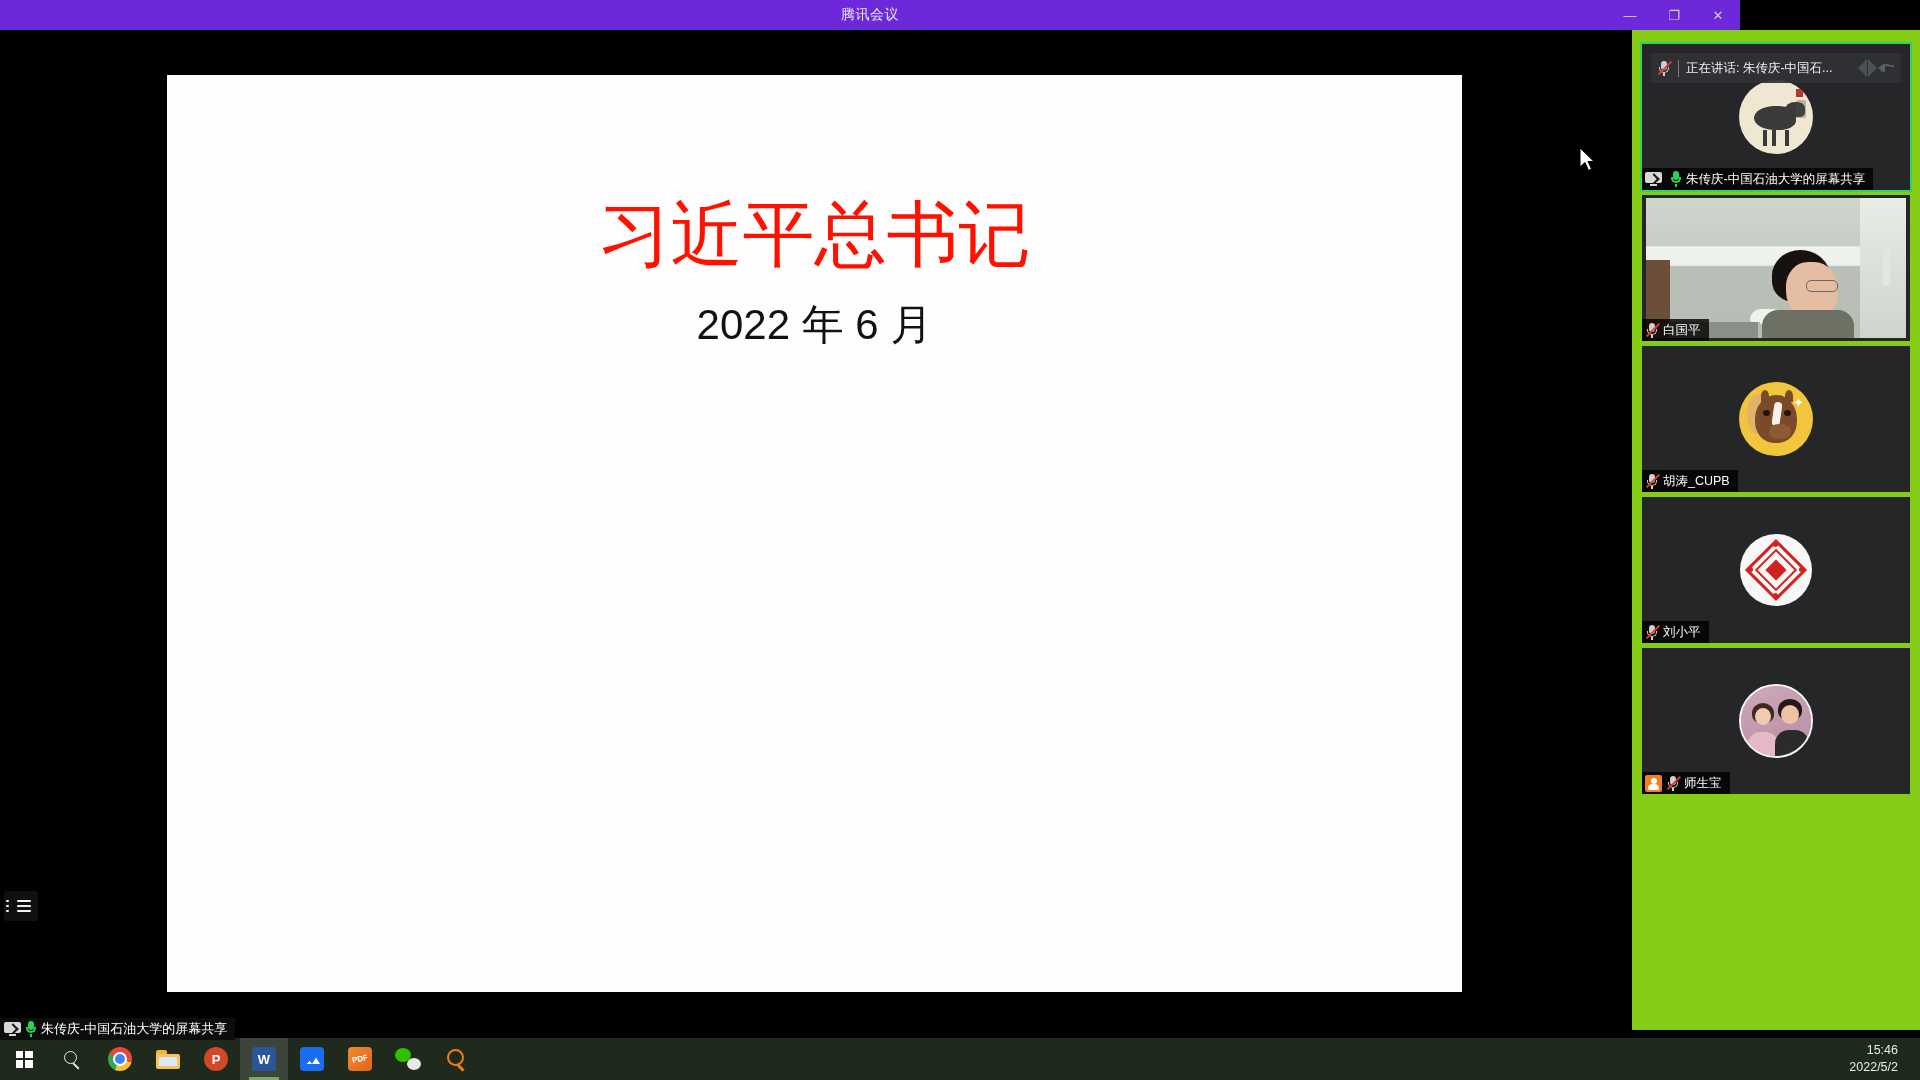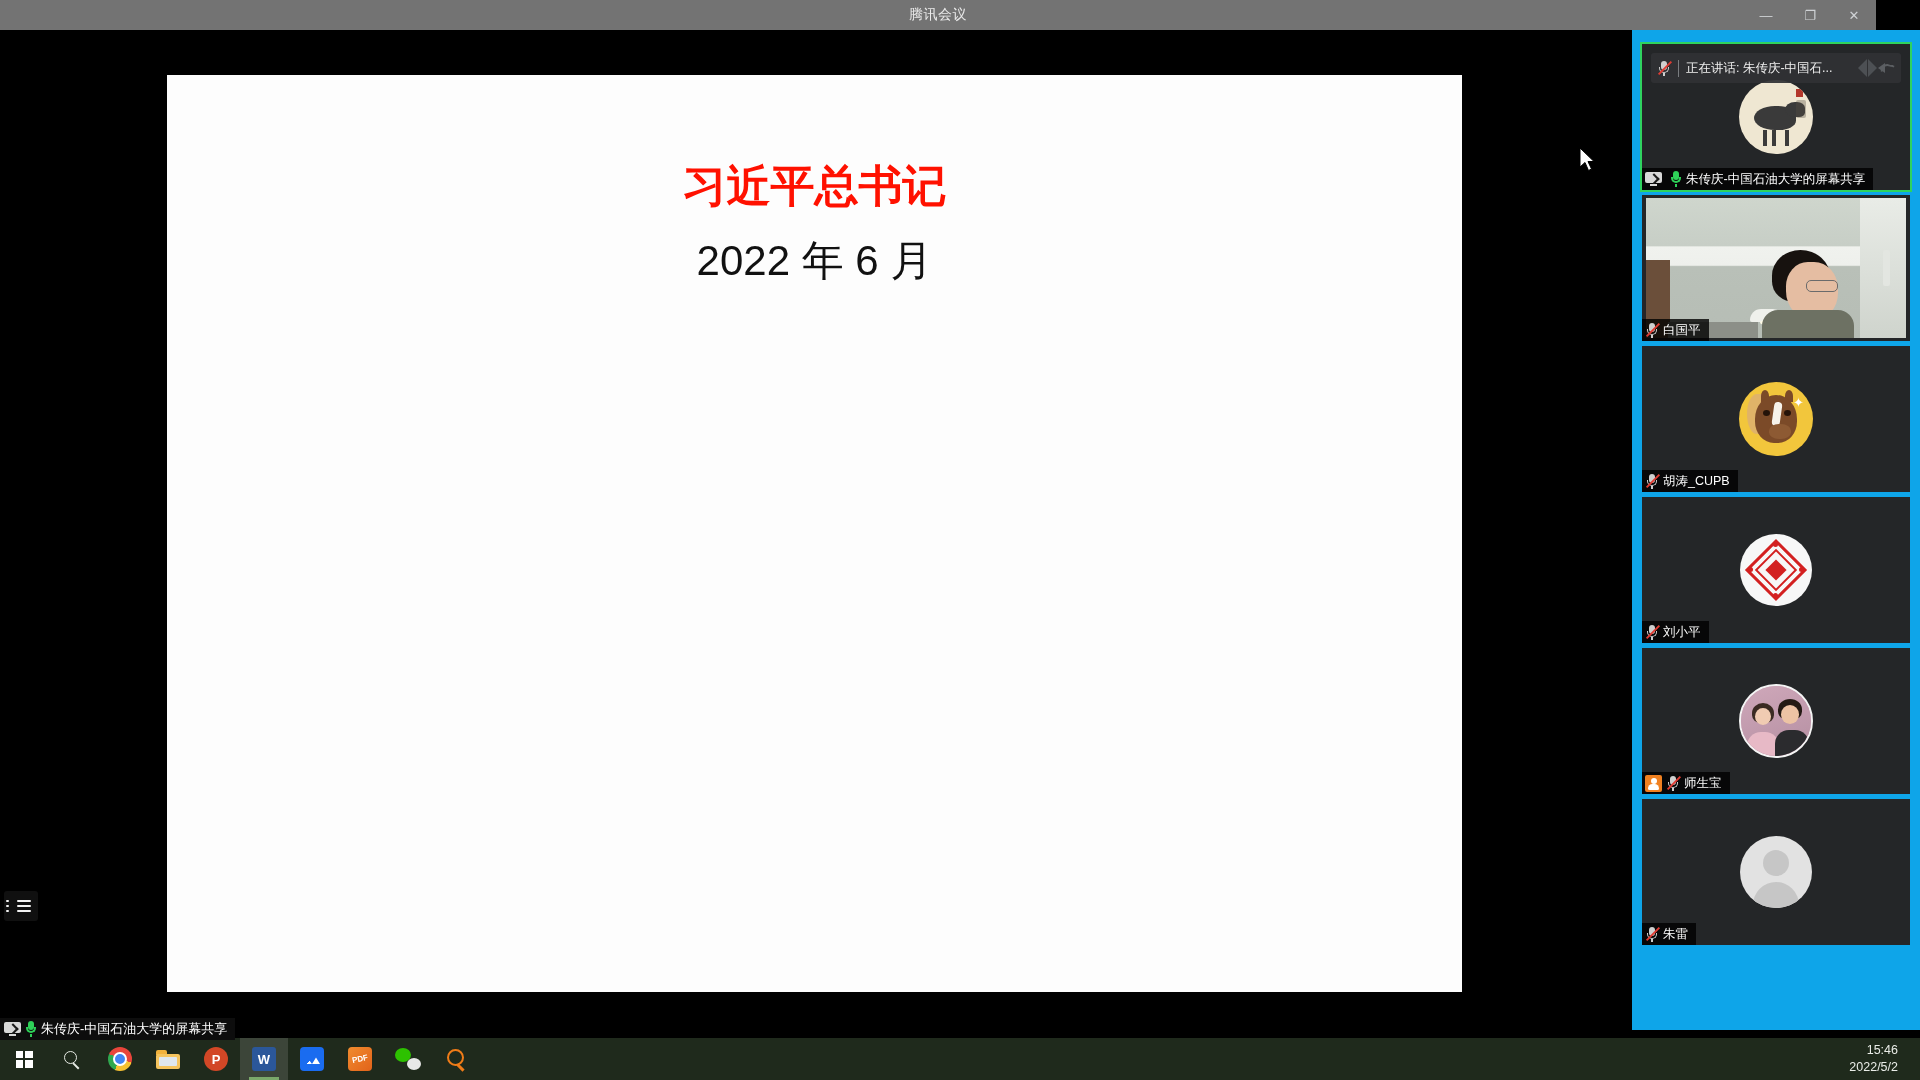--- a/index.html
+++ b/index.html
@@ -4,22 +4,22 @@
 <style>
   * { margin:0; padding:0; box-sizing:border-box; }
   html, body {
     width:1920px; height:1080px; overflow:hidden;
     background:#000;
     font-family:"Liberation Sans","DejaVu Sans",sans-serif;
   }
 
   
   #titlebar{
-    position:absolute; left:0; top:0; width:1876px; height:30px;
-    background:#737373; display:flex; align-items:center; justify-content:center;
+    position:absolute; left:0; top:0; width:1740px; height:30px;
+    background:#6d28d9; display:flex; align-items:center; justify-content:center;
   }
   #titlebar .title{
     color:#e9e9e9; font-size:14px; letter-spacing:.5px;
   }
   #winctrls{
     position:absolute; right:0; top:0; height:30px; display:flex;
   }
   #winctrls .wbtn{
     width:44px; height:30px; display:flex; align-items:center; justify-content:center;
     color:#cfd2d5; font-size:13px;
@@ -29,21 +29,21 @@
   #stage{
     position:absolute; left:0; top:30px; width:1632px; height:1000px;
     background:#000;
   }
   #slide{
     position:absolute; left:167px; top:45px; width:1295px; height:917px;
     background:#fdfdfd;
     display:flex; flex-direction:column; align-items:center;
   }
   .sline{ width:100%; text-align:center; white-space:nowrap; }
-  .l1{ color:#ff1100; font-size:44px; font-weight:700; margin-top:87px; line-height:1.1; }
+  .l1{ color:#ff1100; font-size:72px; font-weight:400; margin-top:120px; line-height:1.1; }
   .l2{ color:#ff1100; font-size:63px; font-weight:700; margin-top:54px; line-height:1.1; letter-spacing:1px;}
   .l3{ color:#1414e0; font-size:45px; margin-top:100px; line-height:1.1; }
   .l4{ color:#1414e0; font-size:42px; margin-top:105px; line-height:1.1; }
   .l5{ color:#111; font-size:42px; margin-top:28px; line-height:1.1; }
 
   
   #presenter-menu{
     position:absolute; left:4px; top:861px; width:34px; height:30px;
     background:#101010; border-radius:3px;
     display:flex; align-items:center; justify-content:center;
@@ -73,21 +73,21 @@
   }
   .icn-screen .ped{ position:absolute; left:5px; bottom:0; width:7px; height:2px; background:#d8d8d8;}
   .icn-mic-on{ width:12px; height:16px; position:relative; flex:0 0 auto; margin-left:4px;}
   .icn-mic-on .cap{ position:absolute; left:3px; top:0; width:6px; height:9px; background:#2ed158; border-radius:3px;}
   .icn-mic-on .arc{ position:absolute; left:1px; top:6px; width:10px; height:6px; border:2px solid #2ed158; border-top:0; border-radius:0 0 6px 6px;}
   .icn-mic-on .stm{ position:absolute; left:5px; bottom:0; width:2px; height:3px; background:#2ed158;}
 
   
   #sidebar{
     position:absolute; left:1632px; top:30px; width:288px; height:1000px;
-    background:#0ea5e9; padding:14px 10px 0 10px;
+    background:#84cc16; padding:14px 10px 0 10px;
   }
   .tile{
     position:relative; width:268px; height:146px; margin-bottom:5px;
     background:#242628; overflow:hidden;
   }
   .tile.active{ outline:2px solid #2fd35f; outline-offset:0; }
   .tile .namebar{
     position:absolute; left:0; bottom:0; height:22px;
     background:rgba(0,0,0,.80); display:flex; align-items:center;
     padding:0 8px 0 3px; gap:4px;
@@ -432,35 +432,20 @@
       <span class="icn-mic-off">
         <span class="cap"></span>
         <span class="arc"></span>
         <span class="stm"></span>
         <span class="slash"></span>
       </span>
       <span class="nm">师生宝</span>
     </div>
   </div>
 
-  <div class="tile">
-    <div class="av av-default">
-      <span class="d-h"></span>
-      <span class="d-b"></span>
-    </div>
-    <div class="namebar">
-      <span class="icn-mic-off">
-        <span class="cap"></span>
-        <span class="arc"></span>
-        <span class="stm"></span>
-        <span class="slash"></span>
-      </span>
-      <span class="nm">朱雷</span>
-    </div>
-  </div>
 </div>
 
 <svg id="cursor" width="18" height="26" viewBox="0 0 18 26" style="left: 1580px; top: 148px;">
   <polygon points="0,0 0,19 5,14.5 8.5,22.5 11.5,21 8,13.5 14,13.5" fill="#ffffff" stroke="#000000" stroke-width="1"></polygon>
 </svg>
 
 <div id="taskbar">
   <div class="tb-item">
     <span class="g-win">
         <i></i>

